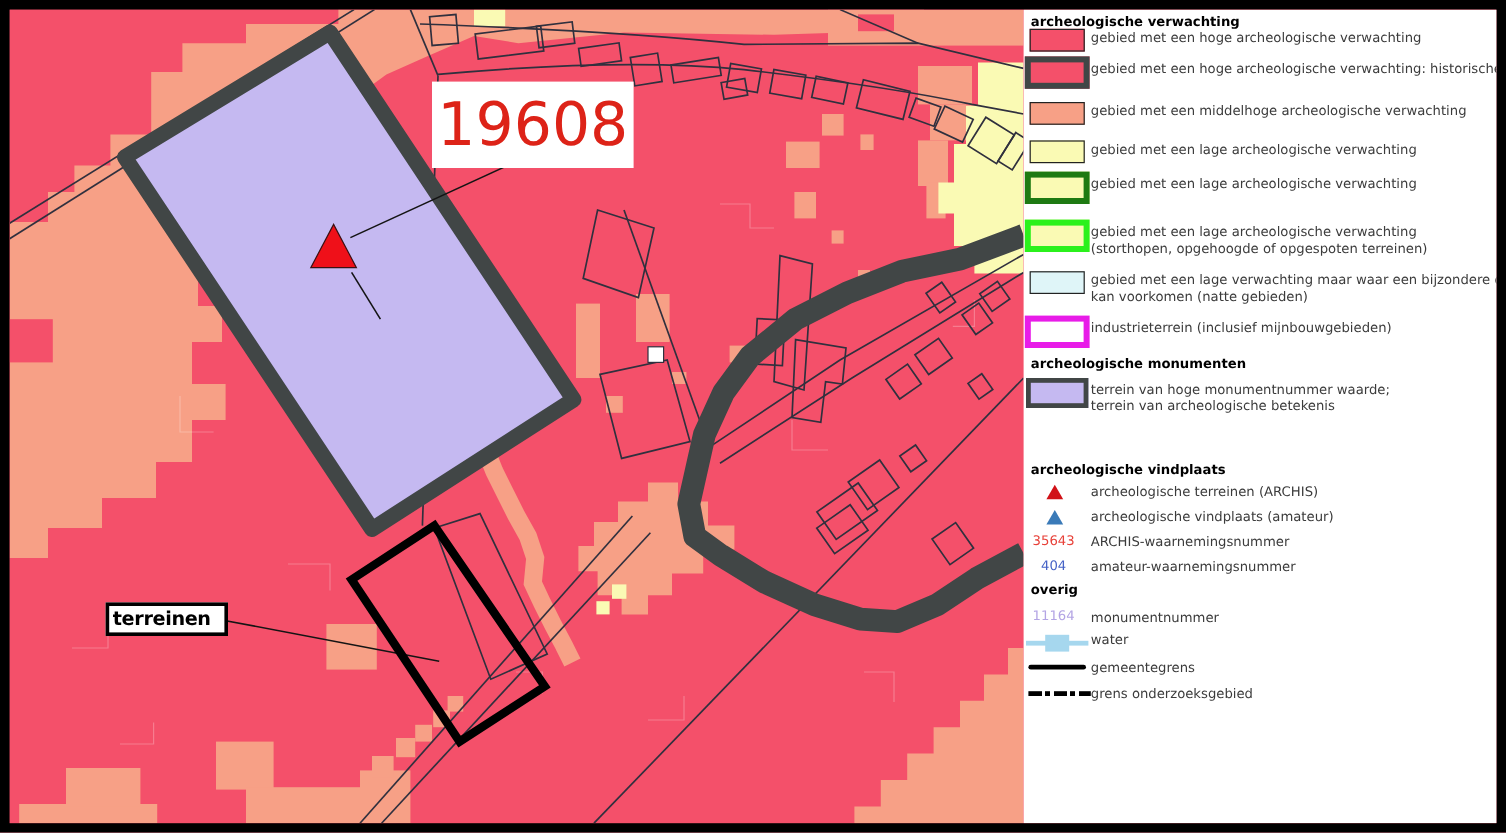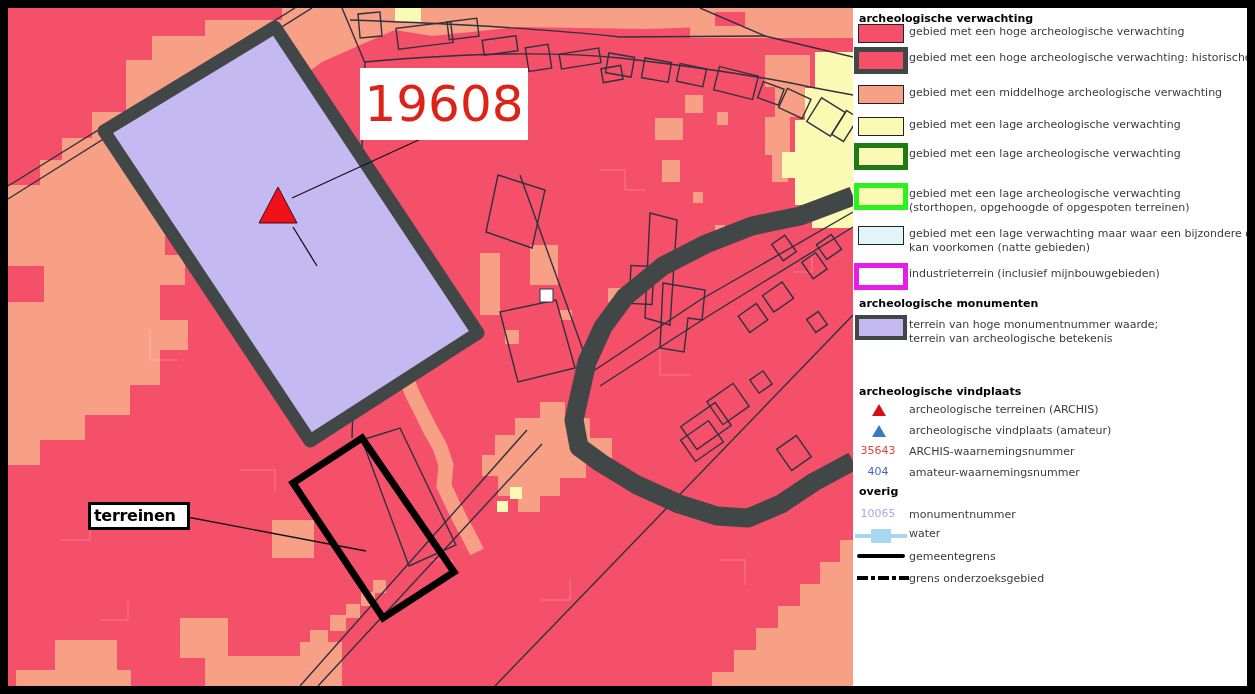--- a/index.html
+++ b/index.html
@@ -227,21 +227,21 @@
       <span class="numsym" style="color:#e8423a">35643</span>
       <span class="ltxt">ARCHIS-waarnemingsnummer</span>
     </div>
     <div class="lrow" style="top:457px">
       <span class="numsym" style="color:#4663c6">404</span>
       <span class="ltxt">amateur-waarnemingsnummer</span>
     </div>
 
     <div class="lhead" style="top:477px">overig</div>
     <div class="lrow" style="top:499px">
-      <span class="numsym" style="color:#b3a4e4">10065</span>
+      <span class="numsym" style="color:#b3a4e4">11164</span>
       <span class="ltxt">monumentnummer</span>
     </div>
     <div class="lrow" style="top:518px">
       <span class="watersym">
           <span class="wline"></span>
           <span class="wrect"></span>
         </span>
       <span class="ltxt">water</span>
     </div>
     <div class="lrow" style="top:541px">

